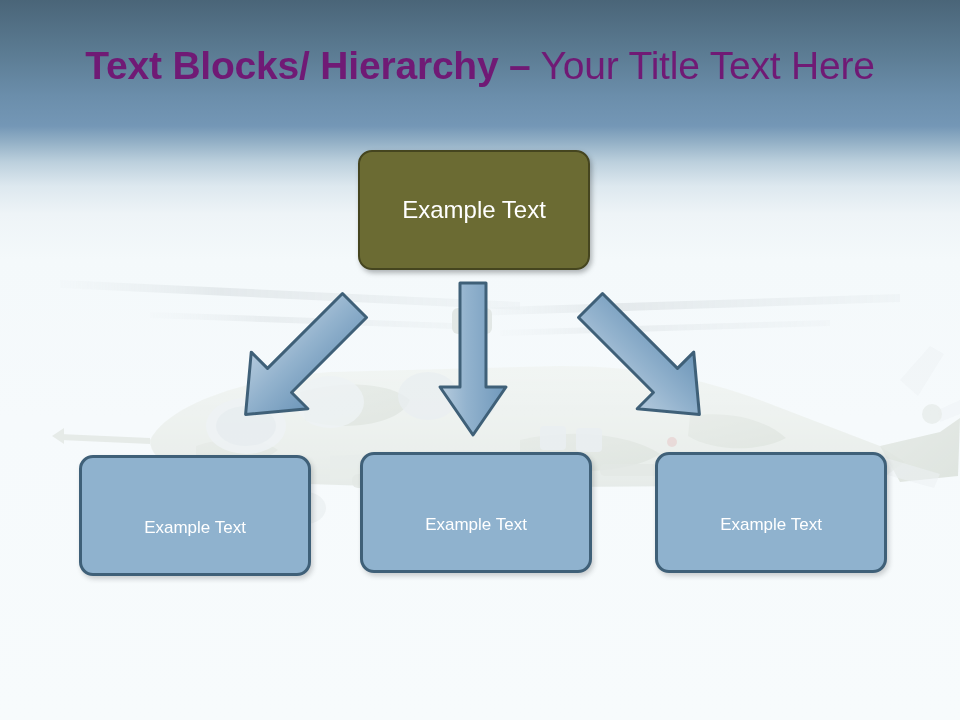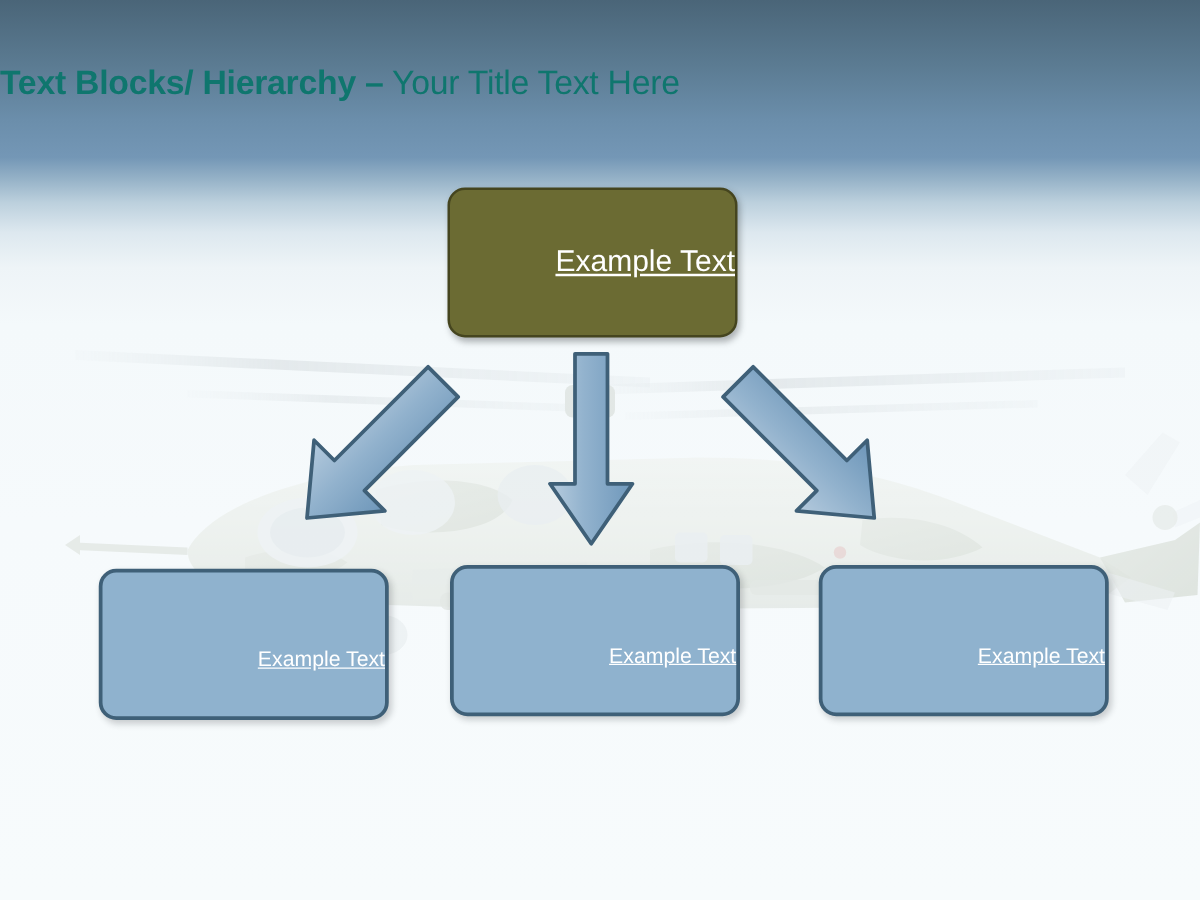--- a/index.html
+++ b/index.html
@@ -42,39 +42,39 @@
     width: 960px; height: 300px;
     opacity: 0.30;
   }
 
   
   .title {
     position: absolute;
     left: 0;
     top: 46px;
     width: 960px;
-    color: #0f766e;
-    font-size: 27px;
+    text-align: center;
+    color: #701a75;
+    font-size: 39px;
     line-height: 40px;
     letter-spacing: -0.2px;
     white-space: nowrap;
   }
   .title .t-bold { font-weight: bold; }
   .title .t-reg  { font-weight: normal; }
 
   
   .node {
     position: absolute;
     box-sizing: border-box;
     border-radius: 14px;
     display: flex;
     align-items: center;
-    justify-content: flex-end;
+    justify-content: center;
     color: #ffffff;
-    text-decoration: underline;
   }
   .node-top {
     left: 358px;
     top: 150px;
     width: 232px;
     height: 120px;
     background: #6b6b33;
     border: 2px solid #45451f;
     font-size: 24px;
     box-shadow: 2px 3px 5px rgba(40,45,50,0.35);

